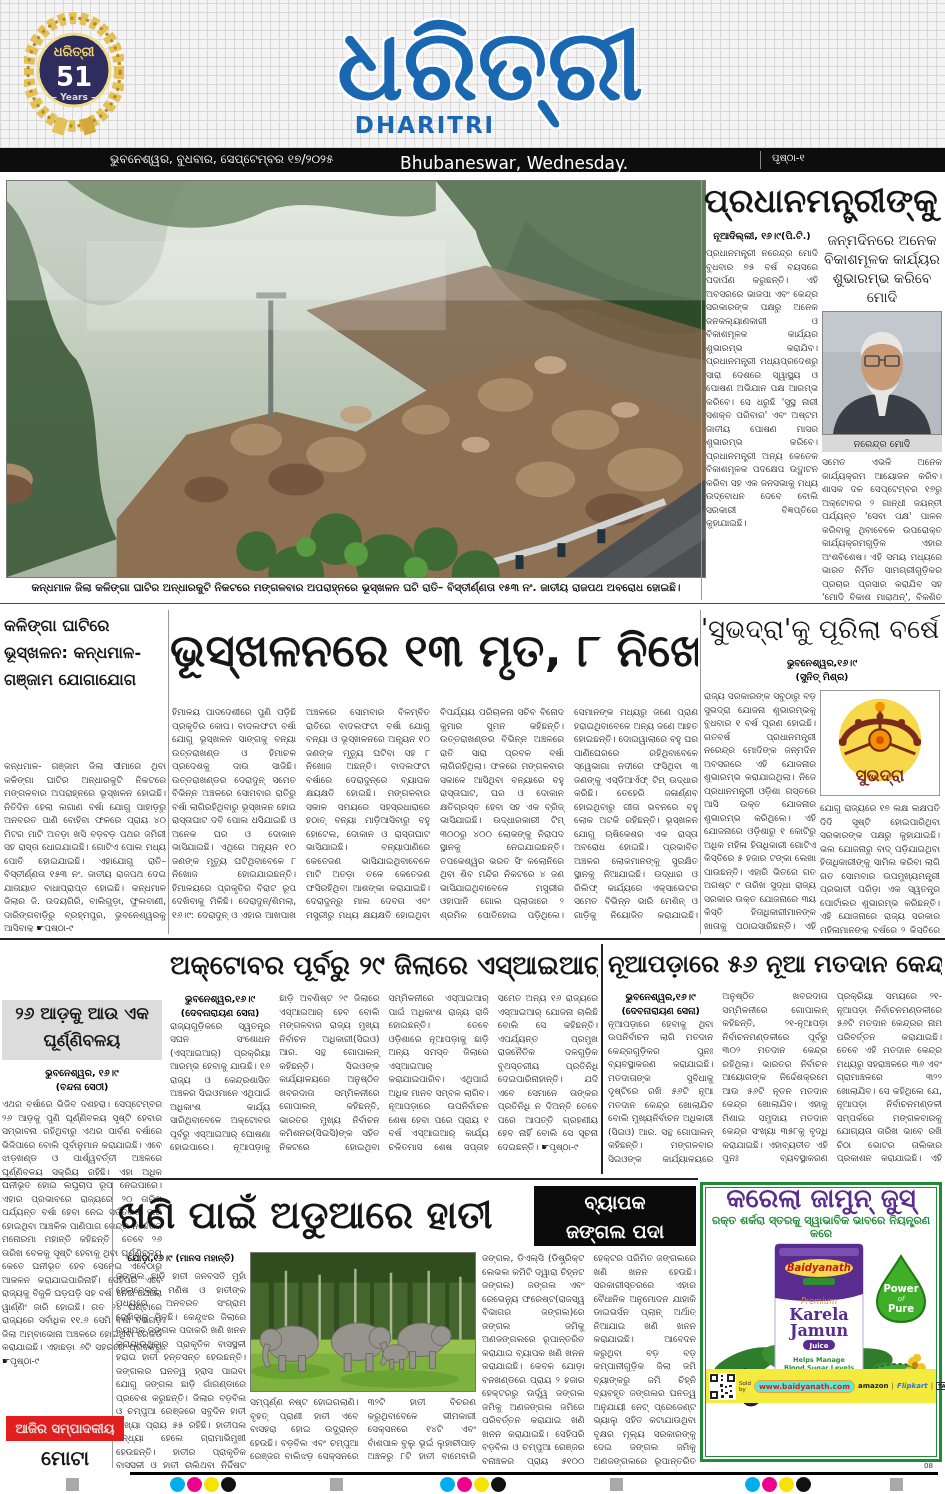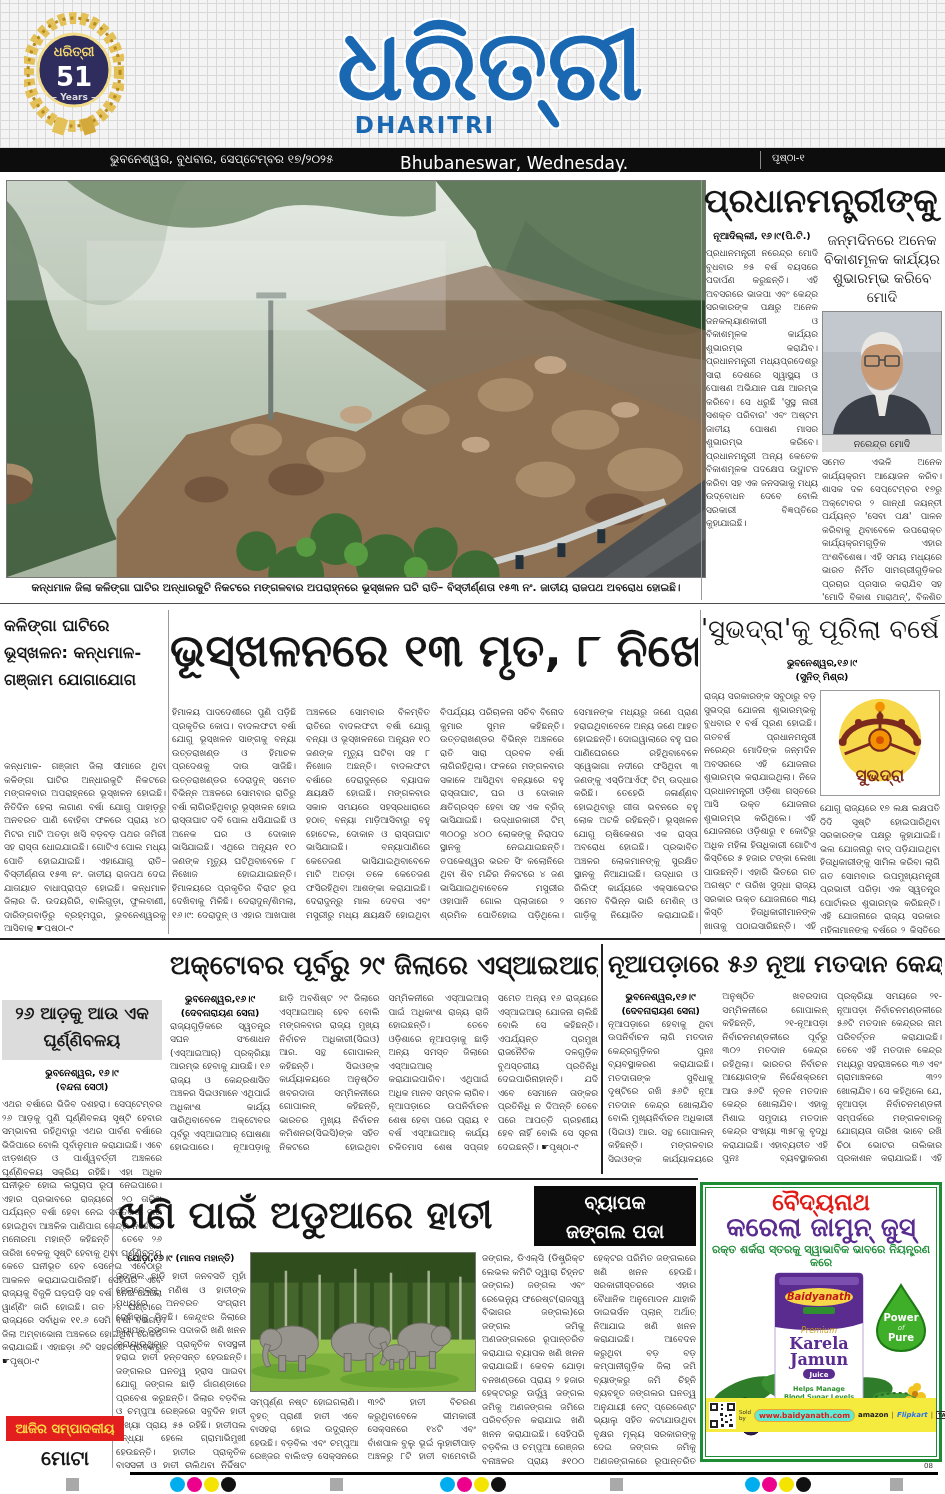--- a/index.html
+++ b/index.html
@@ -66,21 +66,21 @@
   #vr-ls1{left:168px;top:610px;height:324px}
   #vr-ls2{left:700px;top:610px;height:324px}
   #rule-b{top:938px;left:0;width:945px;background:#222;height:2px}
 
   
   #wx-headline{left:4px;top:944px;width:158px;height:52px;font-size:17px;font-weight:bold;line-height:1.5;overflow:hidden}
   #wx-box{left:2px;top:1000px;width:160px;height:60px;background:#dcdcdc;font-size:17px;font-weight:bold;
     text-align:center;line-height:1.6;overflow:hidden}
   #wx-dateline{left:2px;top:1066px;width:160px;height:30px}
   #wx-body{left:2px;top:1098px;width:160px;height:314px}
-  #ed-box{left:6px;top:1416px;width:118px;height:25px;background:#e31e1e;color:#fde047;font-size:13px;
+  #ed-box{left:6px;top:1416px;width:118px;height:25px;background:#e31e1e;color:#e5e5e5;font-size:13px;
     font-weight:bold;text-align:center;line-height:25px;overflow:hidden}
   #ed-title{left:6px;top:1446px;width:118px;height:32px;font-size:20px;font-weight:bold;text-align:center}
   #sir-headline{left:170px;top:942px;width:428px;height:46px;font-size:26px;font-weight:bold;
     text-align:center;line-height:46px;white-space:nowrap;overflow:hidden}
   #sir-body{left:170px;top:992px;width:428px;height:182px;column-count:4;column-gap:9px}
   #vr-mid{left:601px;top:944px;height:230px;background:#222;width:2px}
   #nua-headline{left:608px;top:942px;width:334px;height:44px;font-size:24px;font-weight:bold;
     text-align:center;line-height:44px;white-space:nowrap;overflow:hidden}
   #nua-body{left:608px;top:990px;width:334px;height:184px;column-count:3;column-gap:9px}
   #rule-c{top:1178px;left:0;width:698px;background:#222;height:2px}
@@ -351,21 +351,20 @@
         </g>
     </g>
   </svg>
   <div class="abs body-txt" id="el-right">ଜଙ୍ଗଲ, ଡିଏଲ୍ସି (ଡିଷ୍ଟ୍ରିକ୍ଟ ଲେଭଲ କମିଟି ଦ୍ୱାରା ଚିହ୍ନଟ ଜଙ୍ଗଲ) ଜଙ୍ଗଲ ଏବଂ ରେଭେନ୍ୟୁ ଫରେଷ୍ଟ(ରାଜସ୍ୱ ବିଭାଗର ଜଙ୍ଗଲ)ରେ ଜଙ୍ଗଲ ଜମିକୁ ଅଣଜଙ୍ଗଲରେ ରୂପାନ୍ତରିତ କରାଯାଇ ବ୍ୟାପକ ଖଣି ଖନନ କରାଯାଇଛି। କେବଳ ଯୋଡ଼ା ବନଖଣ୍ଡରେ ପ୍ରାୟ ୨ ହଜାର ହେକ୍ଟରରୁ ଊର୍ଦ୍ଧ୍ୱ ଜଙ୍ଗଲ ଜମିକୁ ଅଣଜଙ୍ଗଲ ଜମିରେ ପରିବର୍ତ୍ତନ କରାଯାଇ ଖଣି ଖନନ କରାଯାଇଛି। ସେହିପରି ବଡ଼ବିଲ ଓ ଚମ୍ପୁଆ ରେଞ୍ଜର ବନାଞ୍ଚଳର ପ୍ରାୟ ୫୧୦୦ ହେକ୍ଟର ପରିମିତ ଜଙ୍ଗଲରେ ଖଣି ଖନନ ହେଉଛି। ସରକାରୀସ୍ତରରେ ଏହାର ବୈଧାନିକ ଅନୁମୋଦନ ଯାହାକି ଡାଇଭର୍ସନ ପ୍ଲାନ୍ ଅର୍ଥାତ୍ ନିଆଯାଇ ଖଣି ଖନନ କରାଯାଇଛି। ଆବେଦନ କରୁଥିବା ବଡ଼ ବଡ଼ କମ୍ପାନୀଗୁଡ଼ିକ ଜିଲା ଜମି ବ୍ୟାଙ୍କରୁ ଜମି ଚିହ୍ନି ବ୍ୟବହୃତ ଜଙ୍ଗଲର ଘନତ୍ୱ ଅନୁଯାୟୀ ନେଟ୍ ପ୍ରେଜେଣ୍ଟ ଭ୍ୟାଲୁ ସହିତ କଟାଯାଉଥିବା ବୃକ୍ଷର ମୂଲ୍ୟ ସରକାରଙ୍କୁ ଦେଇ ଜଙ୍ଗଲ ଜମିକୁ ଅଣଜଙ୍ଗଲରେ ରୂପାନ୍ତରିତ କରି ଥାଆନ୍ତି। ଏହା ସତ, ହେଲେ ଜଙ୍ଗଲ ଅଞ୍ଚଳରେ ରହୁଥିବା ନିରୀହ ପଶୁପକ୍ଷୀ ଏହି ସରକାରୀ ପ୍ରାବଧାନରେ ବଳି ପଡ଼ିଯାଉଛନ୍ତି। ଯଦିଓ ପ୍ରତ୍ୟେକ ଖଣି କମ୍ପାନୀ ଜଙ୍ଗଲ କିମ୍ବା ଜମି ବ୍ୟବହାର କରିବା ☛ପୃଷ୍ଠା-୯</div>
   <div class="abs body-txt" id="el-bottom">ସମ୍ପୂର୍ଣ୍ଣ ନଷ୍ଟ ହୋଇଗଲାଣି। ବୃହତ୍ ପ୍ରାଣୀ ହାତୀ ଏବେ ବାସହରା ହୋଇ ଉଦ୍ଭ୍ରାନ୍ତ ହେଉଛି। ବଡ଼ବିଲ ଏବଂ ଚମ୍ପୁଆ ରେଞ୍ଜର ବାଲିଝଡ଼ ସେକ୍ସନରେ ୩୨ଟି ହାତୀ ବିଚରଣ କରୁଥିବାବେଳେ ଭୀମକାରୀ ସେକ୍ସନରେ ୧୪ଟି ଏବଂ ବାଁଶପାଳ ବୁଲୁ ଭୂଇଁ ଲୁହାଚୀପାଡ଼ ଅଞ୍ଚଳରୁ ୮ଟି ହାତୀ ବାମେବାରି ଜଙ୍ଗଲକୁ ପଶି ଆସିଛନ୍ତି। ସେହିପରି ଯୋଡ଼ା ସେକ୍ସନର କେନ୍ଦା ଅଞ୍ଚଳରେ ଗୋଟିଏ ହାତୀ ବିଚରଣ କରୁଥିବା ବନ ବିଭାଗ ସୂଚନା ଦେଇଛି। ସୂଚନା ଅନୁଯାୟୀ, ସଂରକ୍ଷିତ</div>
 
   <div class="abs" id="ed-box">ଆଜିର ସମ୍ପାଦକୀୟ</div>
   <div class="abs" id="ed-title">ମୋଟା</div>
 
   <div class="abs" id="ad">
-    <div class="ad-brand">ବୈଦ୍ୟନାଥ</div>
     <div class="ad-product">କରେଲା ଜାମୁନ୍ ଜୁସ୍</div>
     <div class="ad-tagline">ରକ୍ତ ଶର୍କରା ସ୍ତରକୁ ସ୍ୱାଭାବିକ ଭାବରେ ନିୟନ୍ତ୍ରଣ କରେ</div>
     <div id="ad-visual">
       <svg id="ad-produce" viewBox="0 0 232 74">
         <ellipse cx="40" cy="30" rx="34" ry="13" fill="#2f7d2b" transform="rotate(-20 40 30)"></ellipse>
         <ellipse cx="92" cy="26" rx="36" ry="14" fill="#3a8f33" transform="rotate(12 92 26)"></ellipse>
         <ellipse cx="150" cy="30" rx="38" ry="15" fill="#2f7d2b" transform="rotate(-8 150 30)"></ellipse>
         <ellipse cx="196" cy="44" rx="30" ry="12" fill="#3a8f33" transform="rotate(20 196 44)"></ellipse>
         <path d="M170,34 C200,24 224,34 228,48 C220,62 190,64 172,54 C164,46 164,40 170,34 Z" fill="#49a13a" stroke="#2d6e24" stroke-width="2" stroke-dasharray="3 3"></path>
         <g fill="#2b1b4e" stroke="#120a2b" stroke-width="1">

